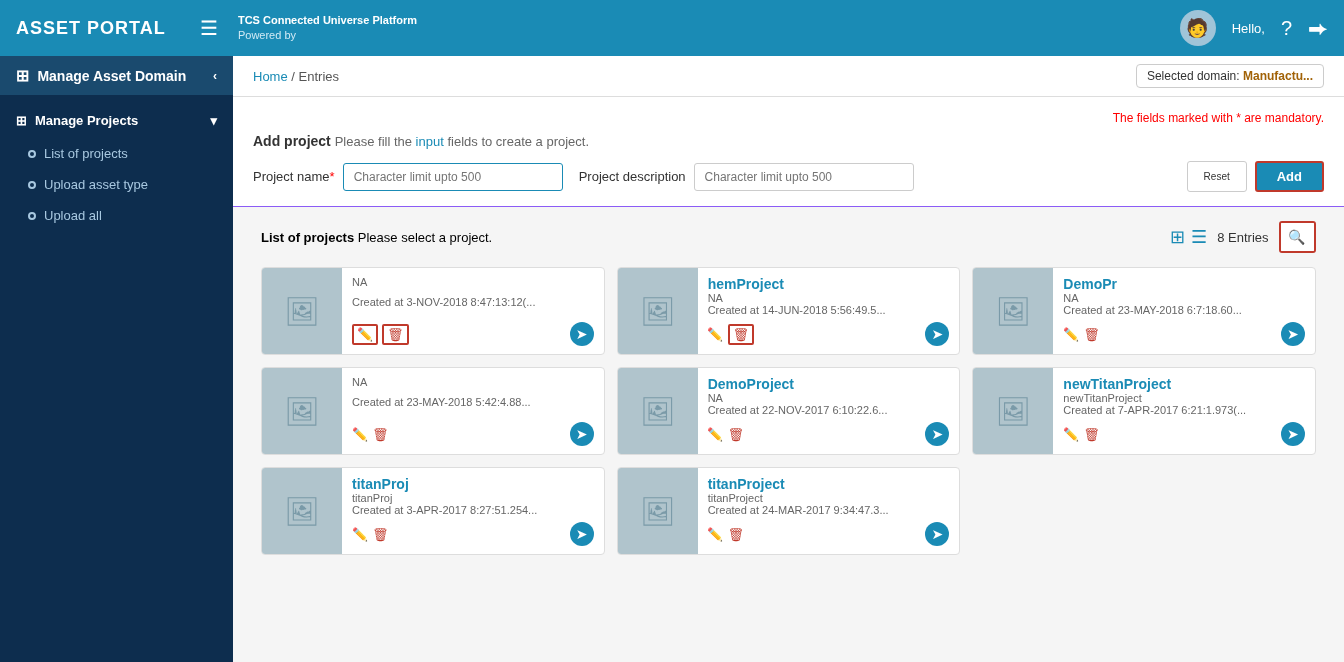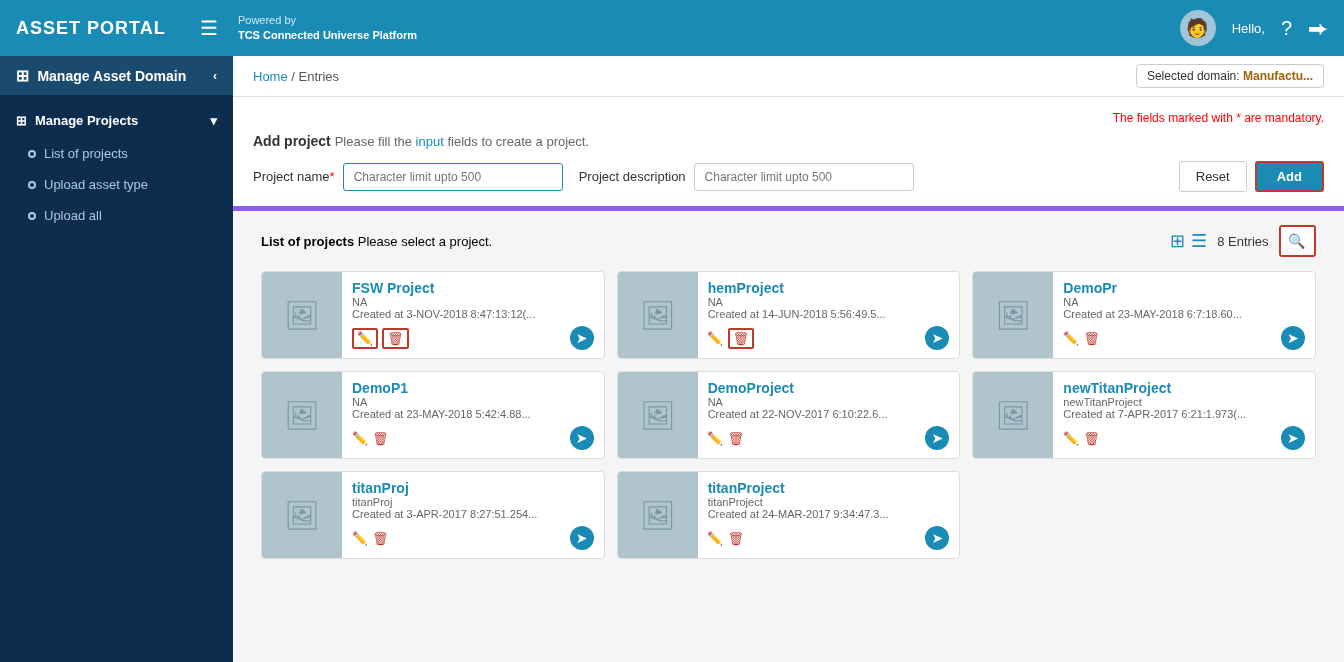--- a/index.html
+++ b/index.html
@@ -133,21 +133,21 @@
       padding: 4px 10px;
       font-size: 12px;
       color: #333;
     }
     .domain-badge strong { color: #a16207; text-align: right; }
 
     
     .add-project-section {
       background: white;
       padding: 14px 20px;
-      border-bottom: 5px solid #8b5cf6;
+      border-bottom: 1px solid #8b5cf6;
       flex-shrink: 0;
     }
     .add-project-title {
       font-size: 14px;
       font-weight: bold;
       color: #333;
       margin-bottom: 12px;
     }
     .add-project-title span { font-weight: normal; color: #666; font-size: 13px; }
     .add-project-title .input-text { color: #1a8bb5; }
@@ -187,21 +187,21 @@
       width: 220px;
       color: #999;
       outline: none;
     }
     .btn-group { display: flex; gap: 8px; margin-left: auto; }
     .btn-reset {
       padding: 6px 16px;
       background: white;
       border: 1px solid #ccc;
       border-radius: 3px;
-      font-size: 13px;
+      font-size: 10px;
       cursor: pointer;
       color: #333;
     }
     .btn-add {
       padding: 6px 20px;
       background: #1a8bb5;
       border: 2px solid #c0392b;
       border-radius: 3px;
       font-size: 13px;
       cursor: pointer;
@@ -314,22 +314,22 @@
       font-size: 14px;
     }
   </style>
 </head>
 <body>
 
 <div class="top-header">
   <div class="app-title">ASSET PORTAL</div>
   <div class="hamburger">☰</div>
   <div class="powered-by">
+    <div><strong>TCS Connected Universe Platform</strong></div>
     <div>Powered by</div>
-    <div><strong>TCS Connected Universe Platform</strong></div>
   </div>
   <div class="header-right">
     <div class="user-avatar">🧑</div>
     <span class="hello-text">Hello,</span>
     <span class="header-icon">?</span>
     <span class="header-icon">⮕</span>
   </div>
 </div>
 
 <div class="main-layout">
@@ -424,21 +424,20 @@
           </div>
         </div>
       </div>
 
       <div class="projects-grid" id="projects-grid">
       <div class="project-card">
     <div class="project-thumb">
       <span class="img-icon">🖼</span>
     </div>
     <div class="project-info">
-      <div class="project-name">FSW Project</div>
       <div class="project-sub">NA</div>
       <div class="project-date">Created at 3-NOV-2018 8:47:13:12(...</div>
       <div class="project-actions">
         <div class="action-icons">
           <span style="cursor:pointer;color:#555;font-size:13px;border:2px solid #c0392b;padding:1px 3px;border-radius:2px;">✏️</span>
           <span style="cursor:pointer;color:#c0392b;font-size:13px;border:2px solid #c0392b;padding:1px 3px;border-radius:2px;">🗑</span>
         </div>
         <button class="nav-arrow">➤</button>
       </div>
     </div>
@@ -475,21 +474,20 @@
         </div>
         <button class="nav-arrow">➤</button>
       </div>
     </div>
   </div>
           <div class="project-card">
     <div class="project-thumb">
       <span class="img-icon">🖼</span>
     </div>
     <div class="project-info">
-      <div class="project-name">DemoP1</div>
       <div class="project-sub">NA</div>
       <div class="project-date">Created at 23-MAY-2018 5:42:4.88...</div>
       <div class="project-actions">
         <div class="action-icons">
           <span style="cursor:pointer;color:#555;font-size:13px;">✏️</span>
           <span style="cursor:pointer;color:#c0392b;font-size:13px;">🗑</span>
         </div>
         <button class="nav-arrow">➤</button>
       </div>
     </div>

